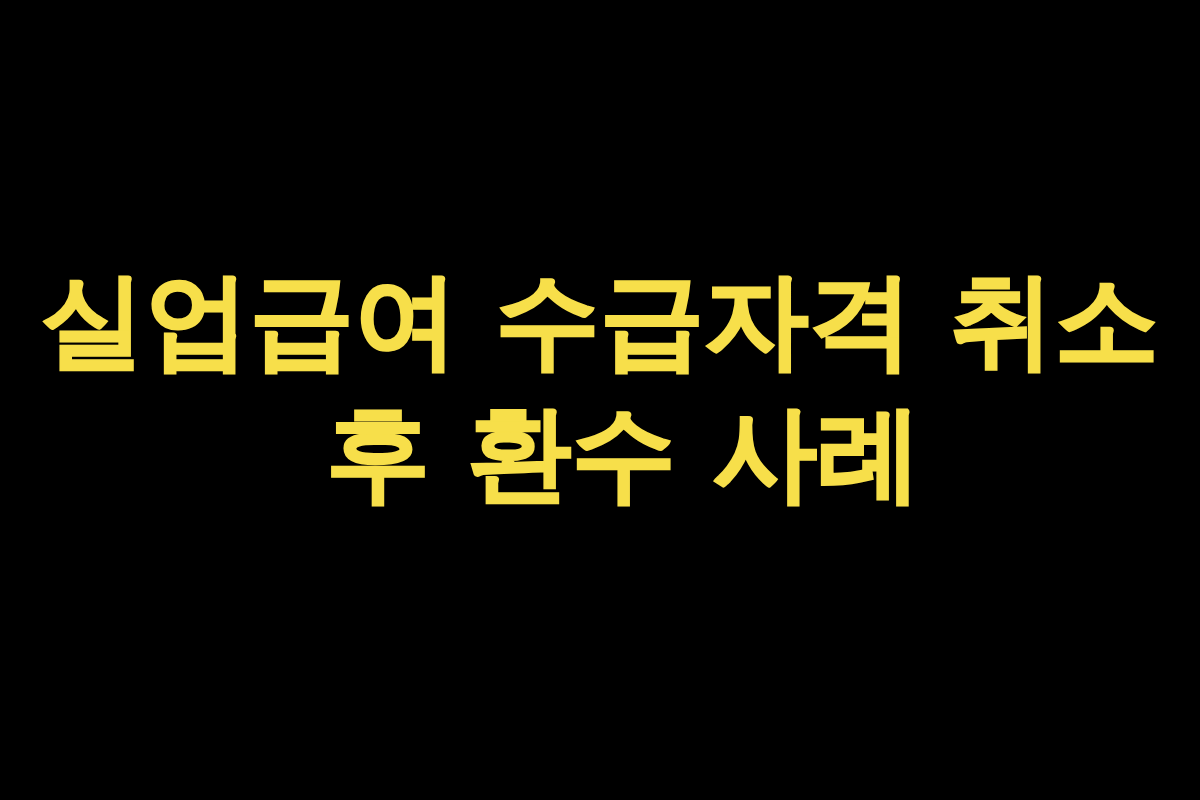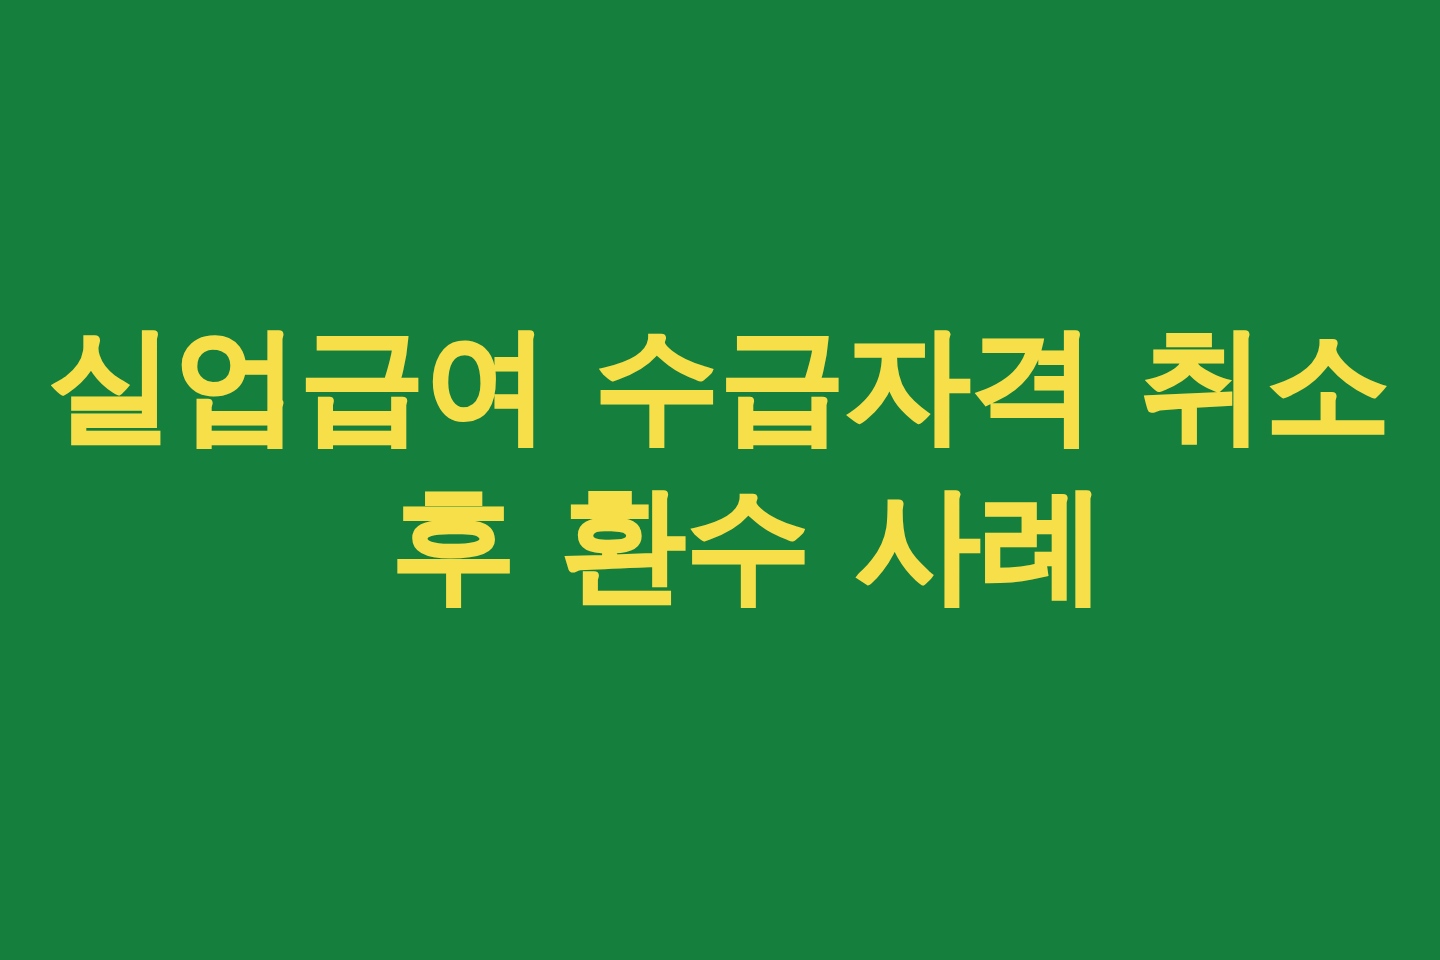--- a/index.html
+++ b/index.html
@@ -59,21 +59,21 @@
   }
 
   #title-line-2 {
     font-size: 104px;
     margin-left: 48px;
   }
 </style>
 </head>
 <body>
 
-<div id="thumbnail-card" style="background-color: #15803d;">
+<div id="thumbnail-card" style="background-color: #000000;">
 
   <div id="title-block">
 
     <span id="title-line-1" class="title-line" style="color: rgb(247, 223, 74); -webkit-text-stroke: 2px rgb(247, 223, 74);">실업급여 수급자격 취소</span>
 
     <span id="title-line-2" class="title-line" style="color: rgb(247, 223, 74); -webkit-text-stroke: 2px rgb(247, 223, 74);">후 환수 사례</span>
 
   </div>
 
 </div>

